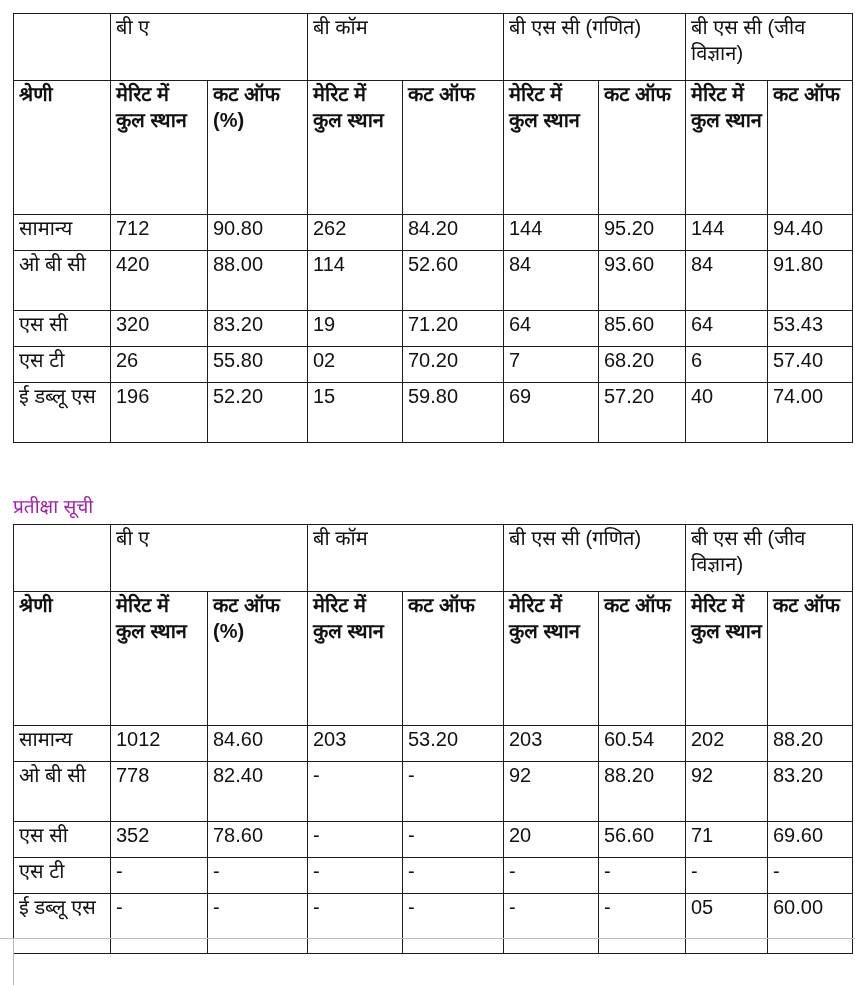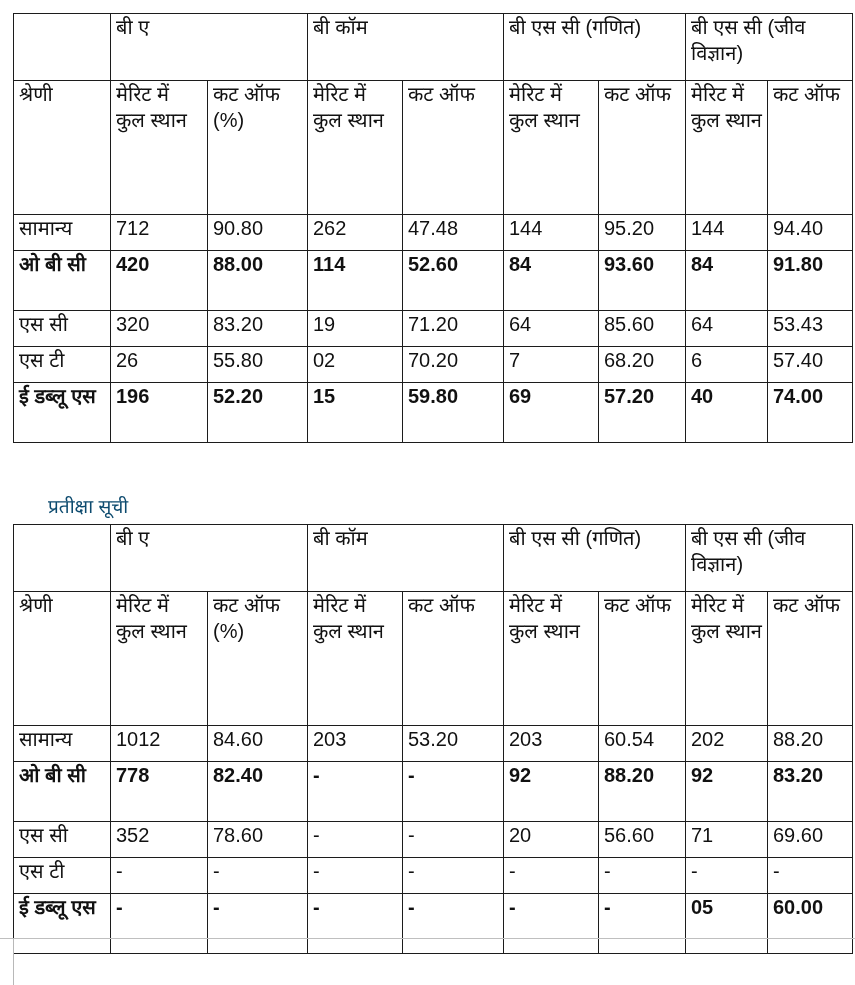--- a/index.html
+++ b/index.html
@@ -68,32 +68,31 @@
   col.c2 { width: 100px; }
   col.c3 { width: 95px; }
   col.c4 { width: 101px; }
   col.c5 { width: 95px; }
   col.c6 { width: 87px; }
   col.c7 { width: 82px; }
   col.c8 { width: 85px; }
 
   
   tr.r-top td      { height: 63px; }
-  tr.r-sub td      { height: 130px; }
+  tr.r-sub td      { height: 130px; font-weight: bold; }
   tr.r-1line td    { height: 32px; }
-  tr.r-2line td    { height: 56px; font-weight: bold; }
+  tr.r-2line td    { height: 56px; }
 
   .caption {
     position: absolute;
     left: 13px;
     font-size: 19px;
     line-height: 1.2;
-    color: #0c4a6e;
+    color: #a21caf;
     white-space: nowrap;
-    margin-left: 35px;
   }
 
   #table1 { left: 13px; top: 13px; }
   #caption-waiting { top: 496px; }
   #table2 { left: 13px; top: 524px; }
 </style>
 </head>
 <body>
 
 <div class="page">
@@ -128,21 +127,21 @@
         <td>कट ऑफ</td>
         <td>मेरिट में कुल स्थान</td>
         <td>कट ऑफ</td>
       </tr>
 
       <tr class="r-1line">
         <td>सामान्य</td>
         <td>712</td>
         <td>90.80</td>
         <td>262</td>
-        <td>47.48</td>
+        <td>84.20</td>
         <td>144</td>
         <td>95.20</td>
         <td>144</td>
         <td>94.40</td>
       </tr>
 
       <tr class="r-2line">
         <td>ओ बी सी</td>
         <td>420</td>
         <td>88.00</td>

